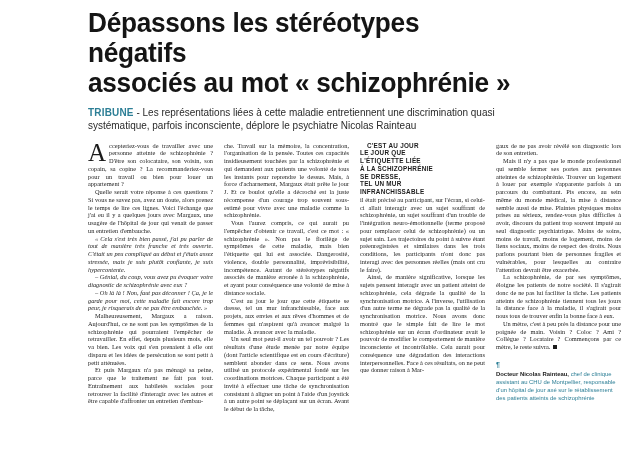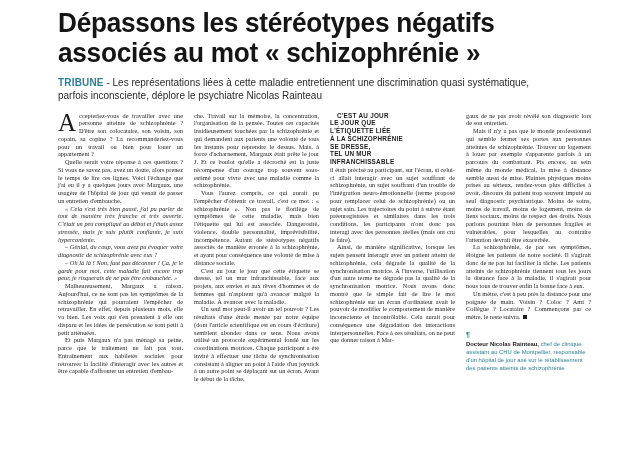--- a/index.html
+++ b/index.html
@@ -13,21 +13,21 @@
     overflow: hidden;
     font-family: "Liberation Serif", serif;
     color: #1a1a1a;
     -webkit-font-smoothing: antialiased;
   }
   .page {
     width: 640px;
     height: 453px;
     position: relative;
     box-sizing: border-box;
-    padding: 0 58px;
+    padding: 0 88px;
   }
 
   
   .headline {
     font-family: "Liberation Sans", sans-serif;
     font-weight: 700;
     font-size: 28.5px;
     line-height: 30px;
     letter-spacing: -0.3px;
     color: #151515;

